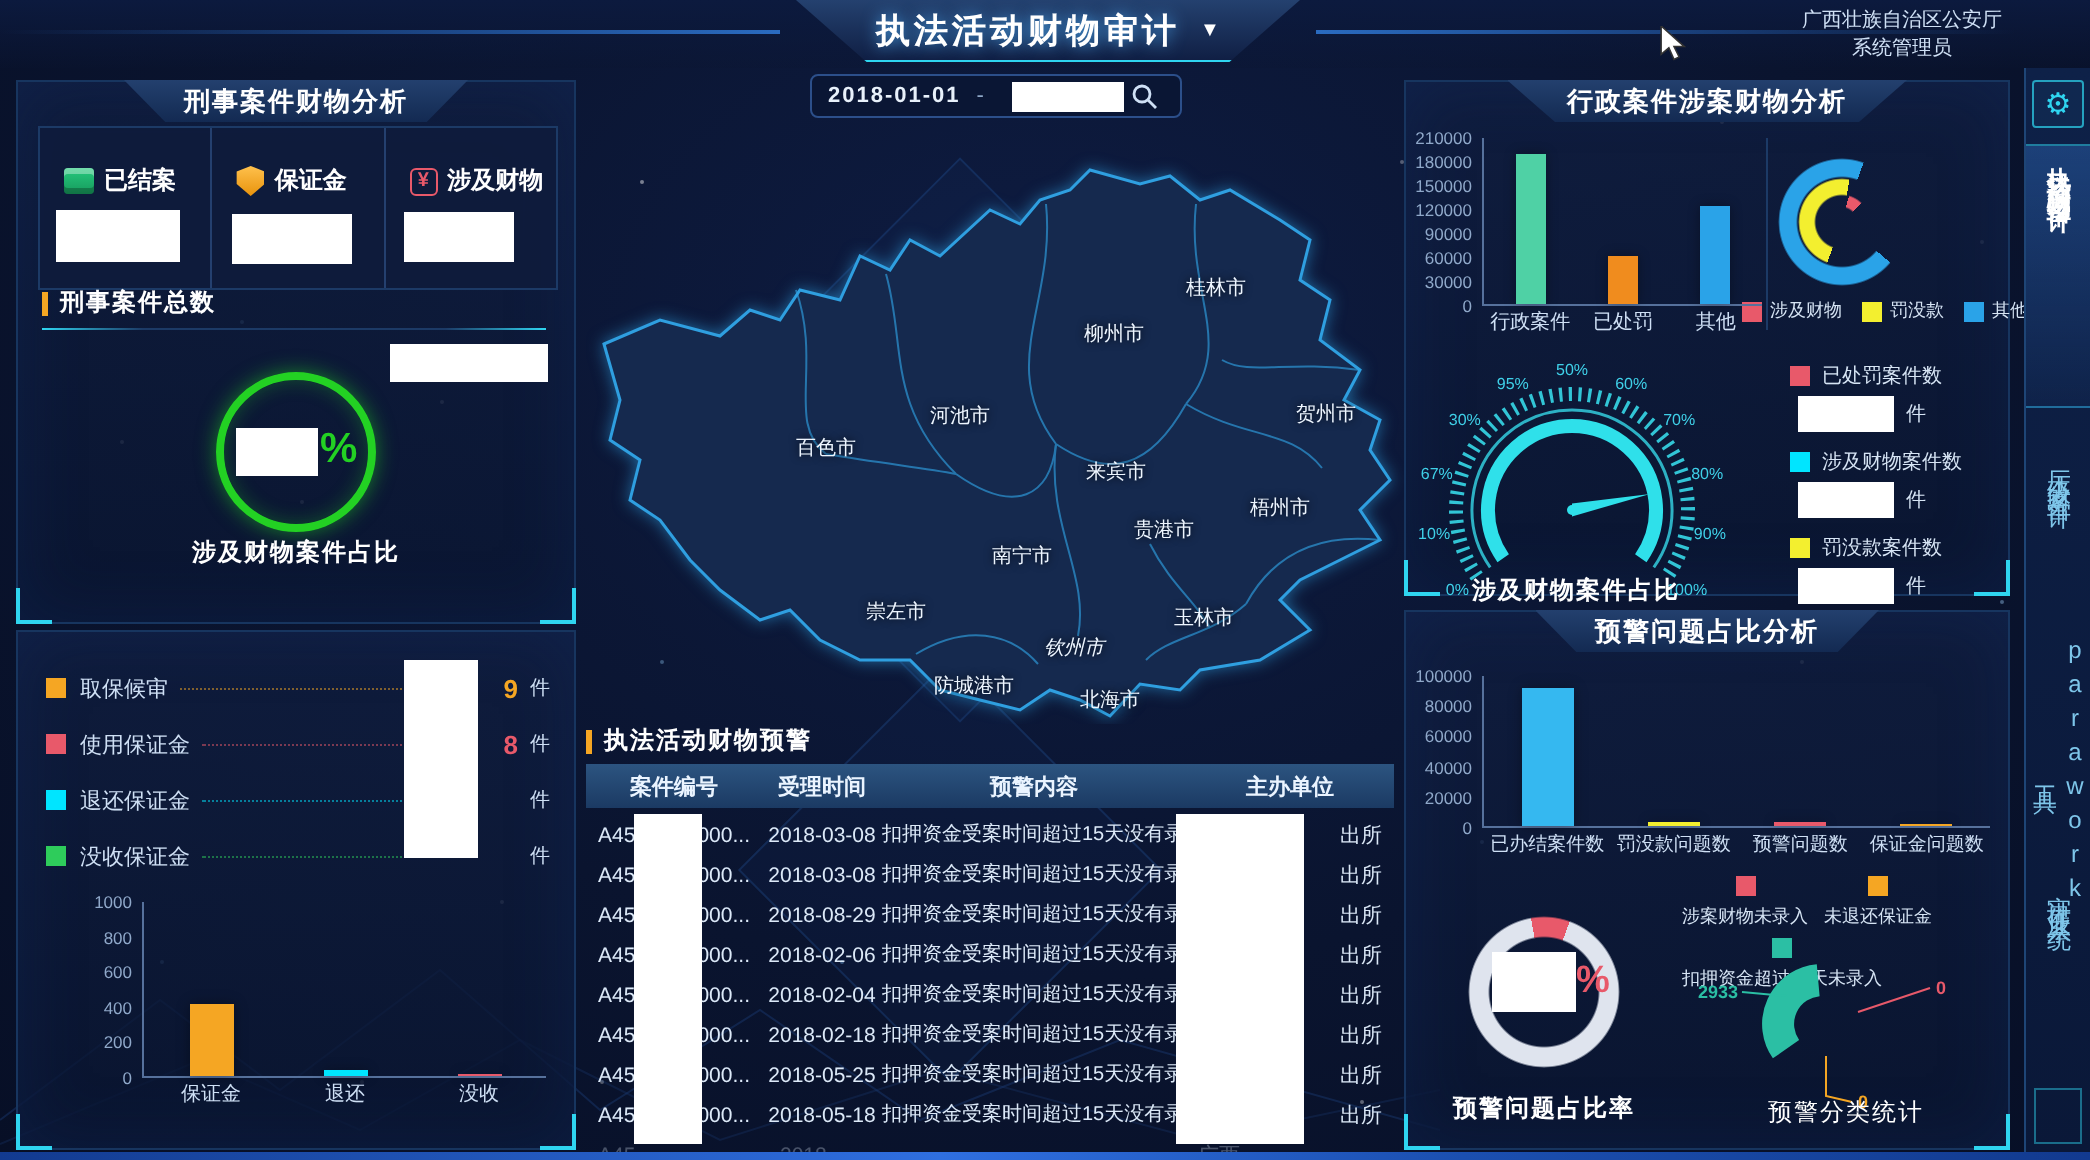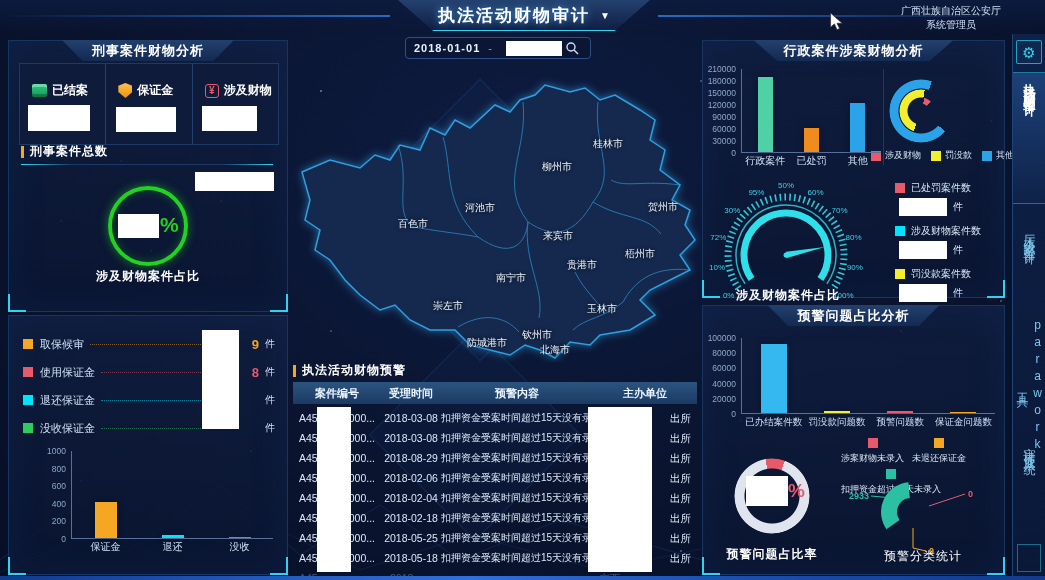--- a/index.html
+++ b/index.html
@@ -328,21 +328,21 @@
         <span class="map-city" style="left: 264px; top: 105px;">柳州市</span>
         <span class="map-city" style="left: 370px; top: 133px; margin-top: 12px;">贺州市</span>
         <span class="map-city" style="left: 187px; top: 126px; margin-top: 20px;">河池市</span>
         <span class="map-city" style="left: 120px; top: 162px;">百色市</span>
         <span class="map-city" style="left: 265px; top: 174px;">来宾市</span>
         <span class="map-city" style="left: 347px; top: 192px;">梧州市</span>
         <span class="map-city" style="left: 289px; top: 203px;">贵港市</span>
         <span class="map-city" style="left: 218px; top: 216px;">南宁市</span>
         <span class="map-city" style="left: 309px; top: 247px;">玉林市</span>
         <span class="map-city" style="left: 155px; top: 244px;">崇左市</span>
-        <span class="map-city" style="left: 244px; top: 273px;">钦州市</span>
+        <span class="map-city" style="left: 244px; top: 262px; font-style: italic;">钦州市</span>
         <span class="map-city" style="left: 194px; top: 281px;">防城港市</span>
         <span class="map-city" style="left: 262px; top: 288px;">北海市</span>
       </div>
   </div>
 
   <div id="warning-table">
     <div id="wt-title">
       <span class="sec-bar"></span>
       <span>执法活动财物预警</span>
     </div>
@@ -516,21 +516,21 @@
       <svg width="150" height="115" viewBox="0 0 150 115" style="overflow:visible">
         <path d="M27.5 111.3 A58 58 0 1 1 122.5 111.3" fill="none" stroke="#36d8e8" stroke-width="7" stroke-dasharray="1.6 3.2" opacity="0.9"></path>
         <path d="M34.1 106.7 A50 50 0 1 1 115.9 106.7" fill="none" stroke="#36d8e8" stroke-width="1.5" opacity="0.8"></path>
         <path d="M40.6 102.1 A42 42 0 1 1 109.4 102.1" fill="none" stroke="#2fe0ea" stroke-width="7"></path>
         <polygon points="75,74.8 75,81.2 114,70" fill="#2fe0ea"></polygon>
         <circle cx="75" cy="78" r="2.5" fill="#2fe0ea"></circle>
       </svg>
       <div id="gauge-ticks">
           <span class="gt" style="left: 17.6594px; top: 118.15px;">0%</span>
           <span class="gt" style="left: 6.06346px; top: 90.1554px;">10%</span>
-          <span class="gt" style="left: 7.38519px; top: 59.8827px;">72%</span>
+          <span class="gt" style="left: 7.38519px; top: 59.8827px;">67%</span>
           <span class="gt" style="left: 21.3769px; top: 33.0049px;">30%</span>
           <span class="gt" style="left: 45.4167px; top: 14.5585px;">95%</span>
           <span class="gt" style="left: 75px; top: 8px;">50%</span>
           <span class="gt" style="left: 104.583px; top: 14.5585px;">60%</span>
           <span class="gt" style="left: 128.623px; top: 33.0049px;">70%</span>
           <span class="gt" style="left: 142.615px; top: 59.8827px;">80%</span>
           <span class="gt" style="left: 143.937px; top: 90.1554px;">90%</span>
           <span class="gt" style="left: 132.341px; top: 118.15px;">100%</span>
         </div>
     </div>

